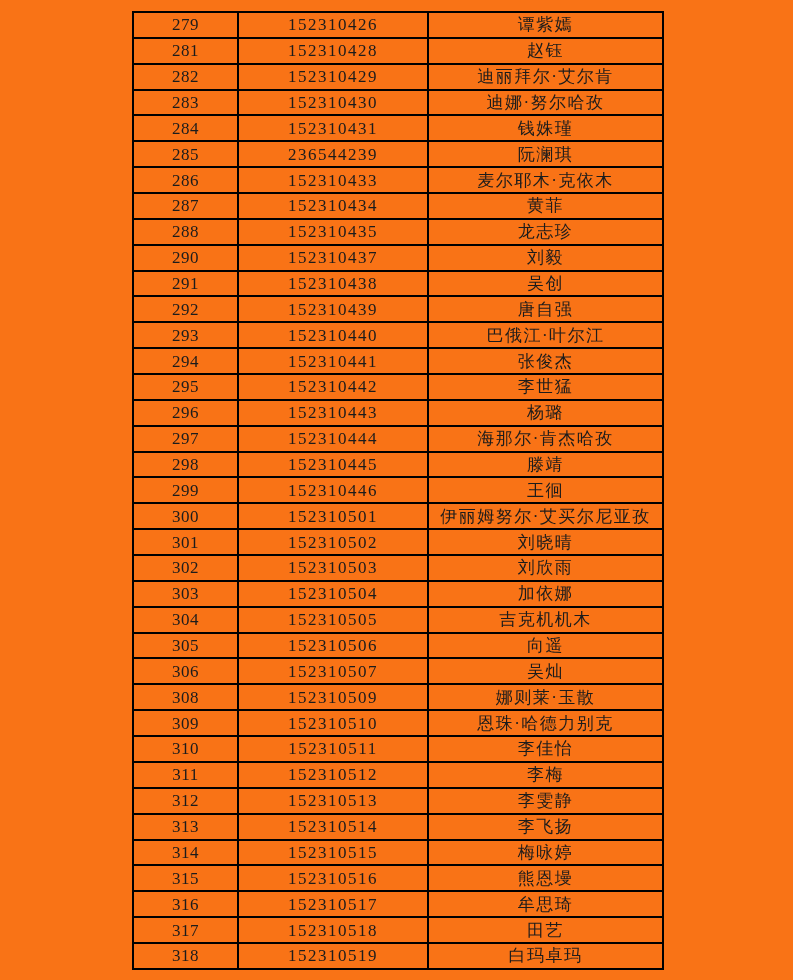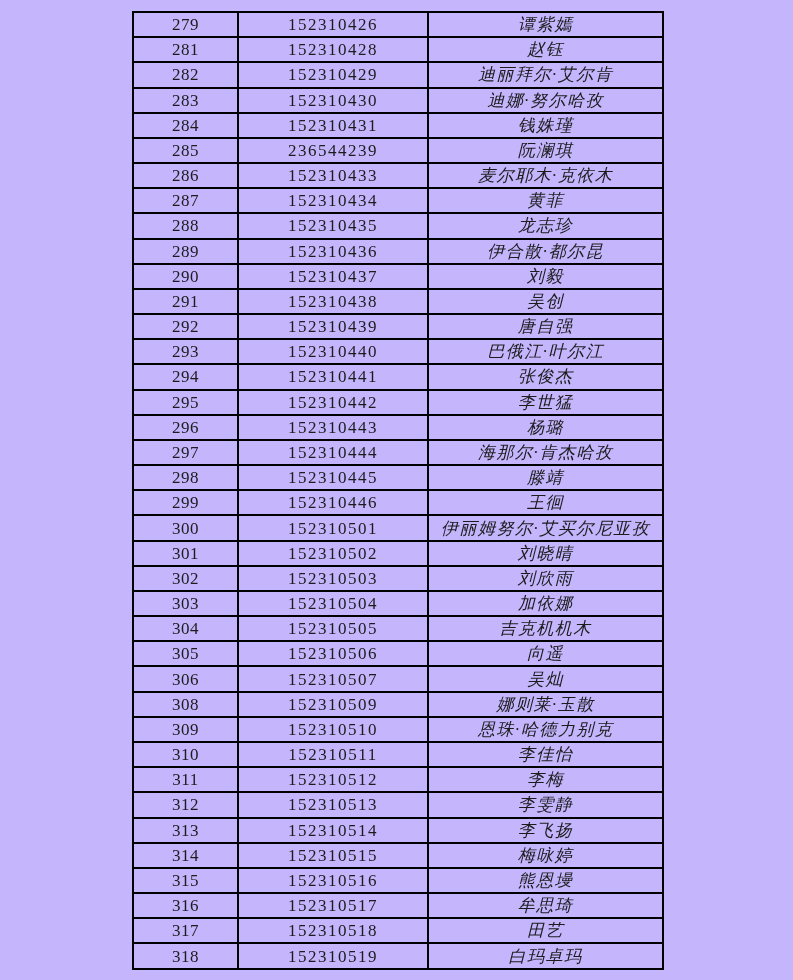--- a/index.html
+++ b/index.html
@@ -5,21 +5,21 @@
   html, body {
     margin: 0;
     padding: 0;
     background: #ffffff;
     font-family: "Liberation Serif", "DejaVu Serif", serif;
   }
   .sheet {
     position: relative;
     width: 793px;
     height: 980px;
-    background: #c4b5fd;
+    background: #f97316;
     overflow: hidden;
   }
   table.roster {
     position: absolute;
     left: 132px;
     top: 11px;
     width: 530px;
     height: 959px;
     border-collapse: collapse;
     table-layout: fixed;
@@ -30,21 +30,21 @@
     vertical-align: middle;
     padding: 0;
     color: #1c1c1c;
     font-size: 17px;
     line-height: 1;
     white-space: nowrap;
     overflow: hidden;
   }
   td.col-serial  { letter-spacing: 0.5px; }
   td.col-id      { letter-spacing: 1.5px; }
-  td.col-name    { letter-spacing: 1.5px; font-style: italic; }
+  td.col-name    { letter-spacing: 1.5px; }
 </style>
 </head>
 <body>
 
 <div class="sheet">
   <table class="roster">
     <colgroup>
       <col style="width:105px">
       <col style="width:190px">
       <col style="width:235px">
@@ -90,25 +90,20 @@
           <td class="col-serial">287</td>
           <td class="col-id">152310434</td>
           <td class="col-name">黄菲</td>
         </tr>
         <tr>
           <td class="col-serial">288</td>
           <td class="col-id">152310435</td>
           <td class="col-name">龙志珍</td>
         </tr>
         <tr>
-          <td class="col-serial">289</td>
-          <td class="col-id">152310436</td>
-          <td class="col-name">伊合散·都尔昆</td>
-        </tr>
-        <tr>
           <td class="col-serial">290</td>
           <td class="col-id">152310437</td>
           <td class="col-name">刘毅</td>
         </tr>
         <tr>
           <td class="col-serial">291</td>
           <td class="col-id">152310438</td>
           <td class="col-name">吴创</td>
         </tr>
         <tr>

